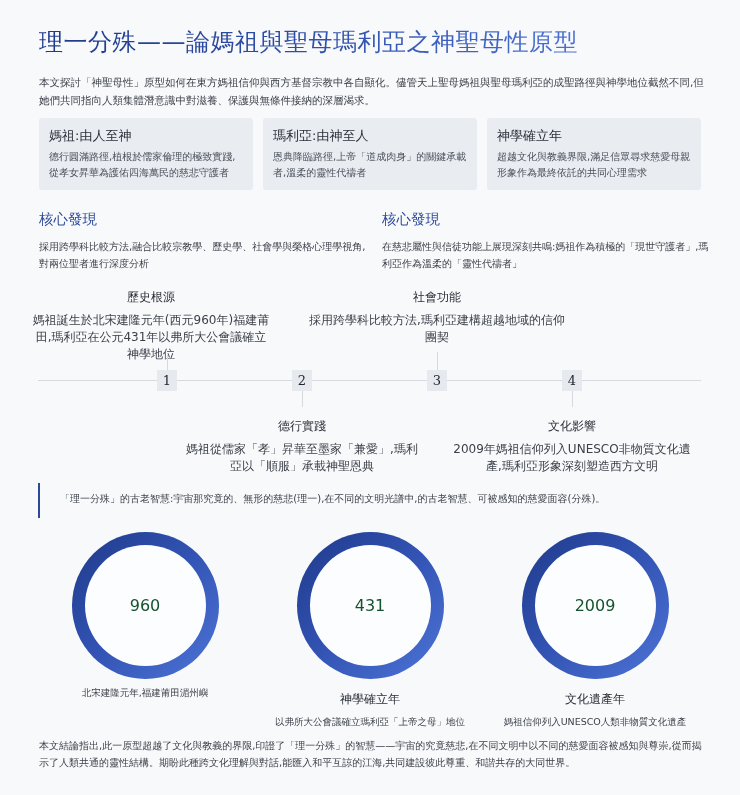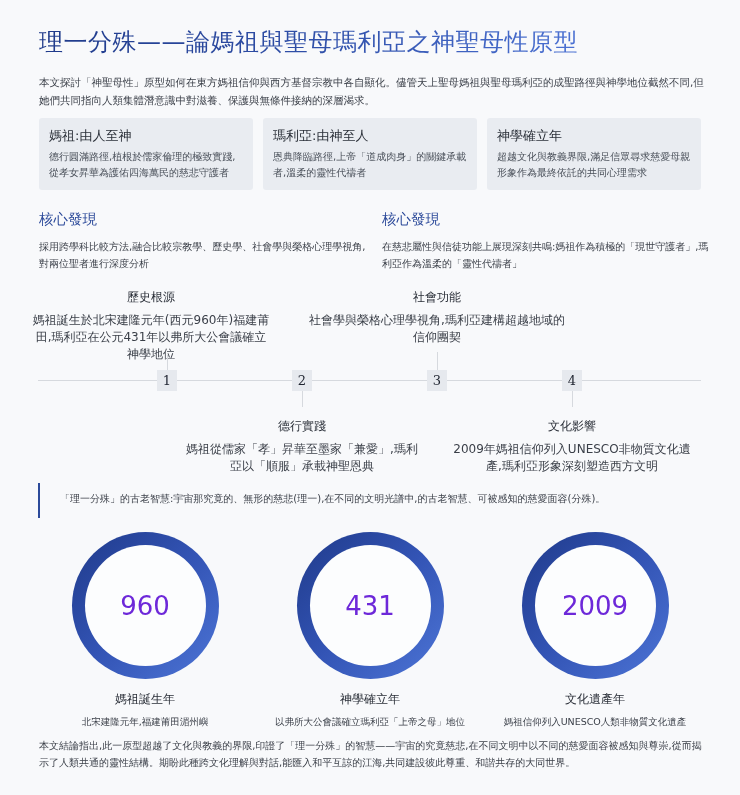--- a/index.html
+++ b/index.html
@@ -56,21 +56,21 @@
 
     .stat { position: absolute; top: 532px; width: 220px; text-align: center; }
     .ring {
       width: 147px; height: 147px; border-radius: 50%; margin: 0 auto;
       background: linear-gradient(135deg, #1f3a8a 0%, #3354b5 50%, #4d75d6 100%);
       padding: 13px; position: relative;
     }
     .ring-inner {
       width: 100%; height: 100%; border-radius: 50%; background: #fcfdfe;
       display: flex; align-items: center; justify-content: center;
-      font-size: 26px; color: #6d28d9; font-family: "DejaVu Sans", sans-serif;
+      font-size: 16px; color: #14532d; font-family: "DejaVu Sans", sans-serif;
     }
     .stat-label { font-size: 12px; color: #2a2f38; margin-top: 12px; }
     .stat-sub { font-size: 9.5px; color: #3a3f48; margin-top: 8px; }
 
     .conclusion {
       position: absolute; left: 39px; top: 737px; width: 668px;
       font-size: 10px; line-height: 17px; color: #3a3f48;
     }
   </style>
 </head>
@@ -115,40 +115,39 @@
 
   <div class="tl-vline" style="left:302px; top:391px; height:16px;"></div>
   <div class="tl-marker" style="left:292px;">2</div>
   <div class="tl-label" style="left:182px; top:418px;">
     <div class="h">德行實踐</div>
     <div class="t">媽祖從儒家「孝」昇華至墨家「兼愛」,瑪利亞以「順服」承載神聖恩典</div>
   </div>
 
   <div class="tl-label" style="left:307px; top:289px; width:260px;">
     <div class="h">社會功能</div>
-    <div class="t">社會學與榮格心理學視角,瑪利亞建構超越地域的信仰團契</div>
+    <div class="t">採用跨學科比較方法,瑪利亞建構超越地域的信仰團契</div>
   </div>
   <div class="tl-vline" style="left:437px; top:352px; height:18px;"></div>
   <div class="tl-marker" style="left:427px;">3</div>
 
   <div class="tl-vline" style="left:572px; top:391px; height:16px;"></div>
   <div class="tl-marker" style="left:562px;">4</div>
   <div class="tl-label" style="left:446px; top:418px; width:252px;">
     <div class="h">文化影響</div>
     <div class="t">2009年媽祖信仰列入UNESCO非物質文化遺產,瑪利亞形象深刻塑造西方文明</div>
   </div>
 </div>
 
 <div class="quote">「理一分殊」的古老智慧:宇宙那究竟的、無形的慈悲(理一),在不同的文明光譜中,的古老智慧、可被感知的慈愛面容(分殊)。</div>
 
 <div class="stat" style="left:35px;">
   <div class="ring">
     <div class="ring-inner">960</div>
   </div>
-  <div class="stat-label">媽祖誕生年</div>
   <div class="stat-sub">北宋建隆元年,福建莆田湄州嶼</div>
 </div>
 <div class="stat" style="left:260px;">
   <div class="ring">
     <div class="ring-inner">431</div>
   </div>
   <div class="stat-label">神學確立年</div>
   <div class="stat-sub">以弗所大公會議確立瑪利亞「上帝之母」地位</div>
 </div>
 <div class="stat" style="left:485px;">

